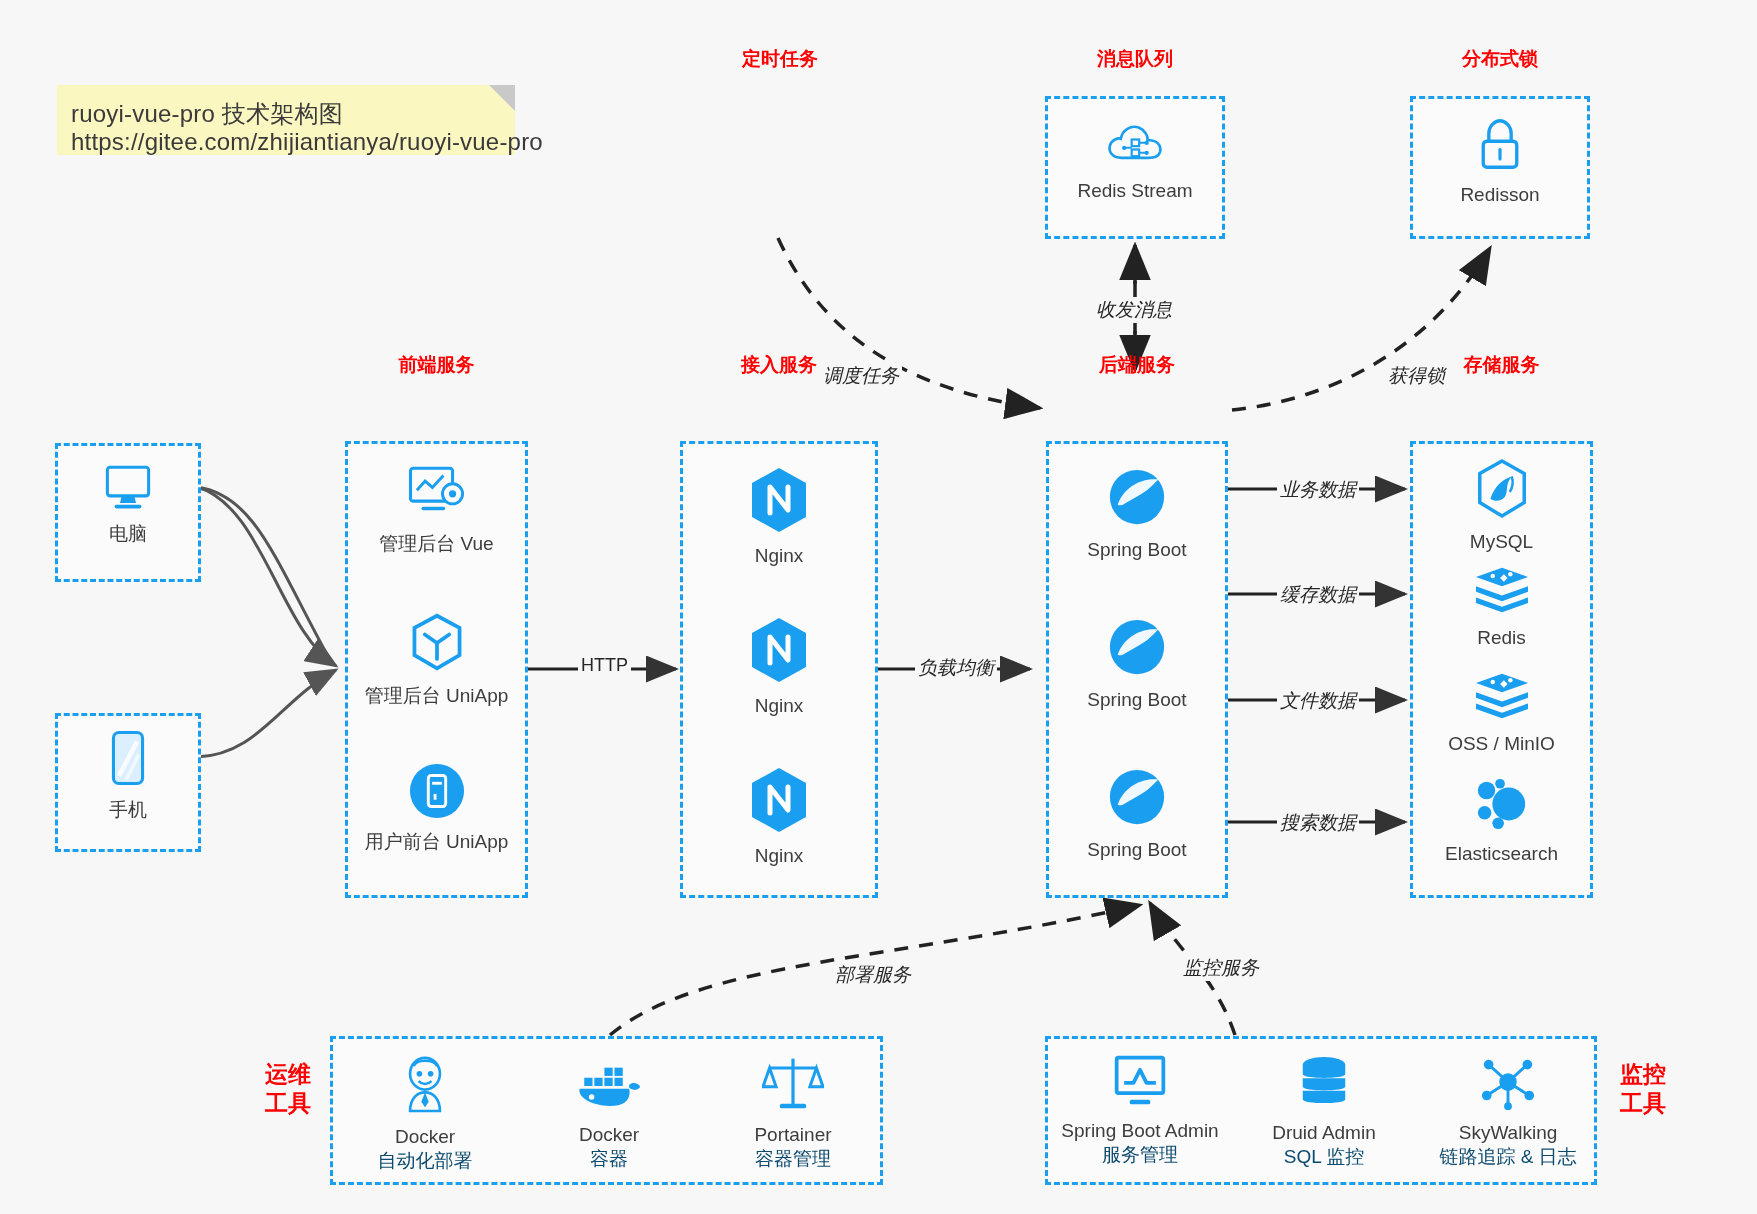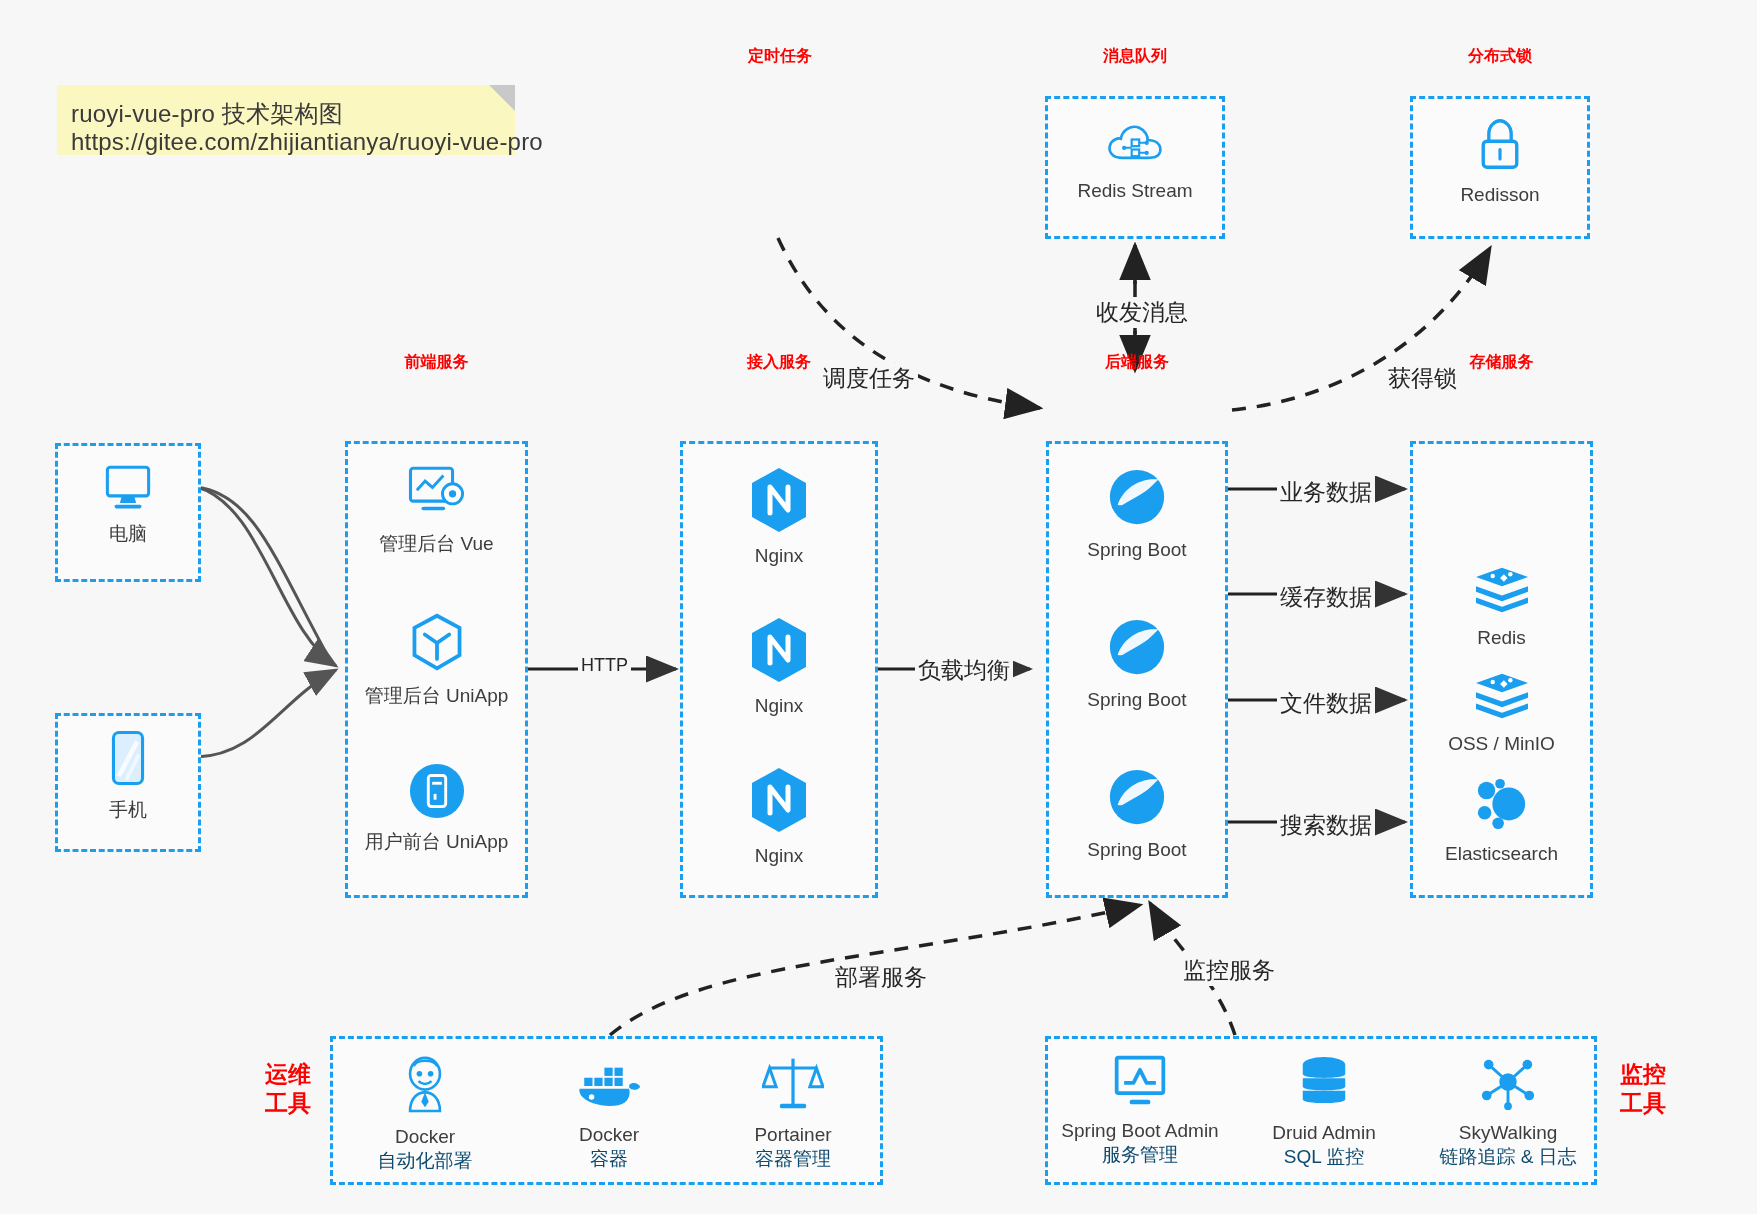--- a/index.html
+++ b/index.html
@@ -23,42 +23,42 @@
   }
   .note .l1,.note .l2{
     position:absolute;left:14px;color:#3a3a3a;font-size:24px;letter-spacing:.2px;
     white-space:nowrap;
   }
   .note .l1{top:13px;}
   .note .l2{top:43px;}
 
   
   .gtitle{
-    position:absolute;color:#ff0000;font-weight:bold;font-size:16px;
+    position:absolute;color:#ff0000;font-weight:bold;font-size:19px;
     white-space:nowrap;text-align:center;
   }
 
   
   .dbox{
     position:absolute;border:3px dashed #1a9ef0;background:#fbfbfb;
     box-sizing:border-box;
   }
 
   
   .node{position:absolute;text-align:center;width:100%;left:0;}
   .node .ico{display:block;margin:0 auto 6px auto;}
   .node .lab{display:block;color:#3d3d3d;font-size:19px;line-height:1.25;white-space:nowrap;}
   .node .lab2{display:block;color:#0c4a6e;font-size:19px;line-height:1.25;white-space:nowrap;}
 
   
   .elab{
     position:absolute;background:#f7f7f7;color:#262626;font-size:18px;
     white-space:nowrap;padding:0 3px;
   }
-  .elab.cn{font-size:23px;}
+  .elab.cn{font-size:19px;font-style:italic;}
 
   .side-title{
     position:absolute;color:#ff0000;font-weight:bold;font-size:23px;
     text-align:center;line-height:1.25;white-space:nowrap;
   }
 </style>
 </head>
 <body>
 
 <div id="stage">
@@ -265,20 +265,30 @@
           <path d="M12 40 C20 18 42 12 54 14 C46 22 40 28 30 34 C22 39 16 42 12 40 Z" fill="#ffffff" opacity=".93"></path>
           <path d="M14 44 C26 36 40 30 52 20" fill="none" stroke="#1a9ef0" stroke-width="3"></path>
         </svg>
       </span>
       <span class="lab">Spring Boot</span>
     </div>
   </div>
 
   <div class="gtitle" style="left:1410px;top:352px;width:183px;">存储服务</div>
   <div class="dbox" style="left:1410px;top:441px;width:183px;height:457px;">
+    <div class="node" style="top:14px;">
+      <span class="ico">
+        <svg width="58" height="62" viewBox="0 0 60 64">
+          <path d="M30 3 L53 16 V46 L30 60 L7 46 V16 Z" fill="none" stroke="#1a9ef0" stroke-width="3.6"></path>
+          <path d="M18 42 C22 30 30 22 40 19 C34 26 36 32 34 38 C32 44 24 46 18 42 Z" fill="#1a9ef0"></path>
+          <path d="M40 19 C42 24 41 31 38 35" fill="none" stroke="#1a9ef0" stroke-width="2.6"></path>
+        </svg>
+      </span>
+      <span class="lab">MySQL</span>
+    </div>
     <div class="node" style="top:120px;">
       <span class="ico">
         <svg width="60" height="52" viewBox="0 0 64 56">
           <path d="M32 4 L60 14 L32 24 L4 14 Z" fill="#1a9ef0"></path>
           <path d="M4 24 L32 34 L60 24 L60 30 L32 40 L4 30 Z" fill="#1a9ef0"></path>
           <path d="M4 36 L32 46 L60 36 L60 42 L32 52 L4 42 Z" fill="#1a9ef0"></path>
           <circle cx="22" cy="13" r="2.4" fill="#ffffff"></circle>
           <circle cx="41" cy="11" r="2.4" fill="#ffffff"></circle>
           <path d="M30 15 l4 -4 l4 4 l-4 4 z" fill="#ffffff"></path>
         </svg>

